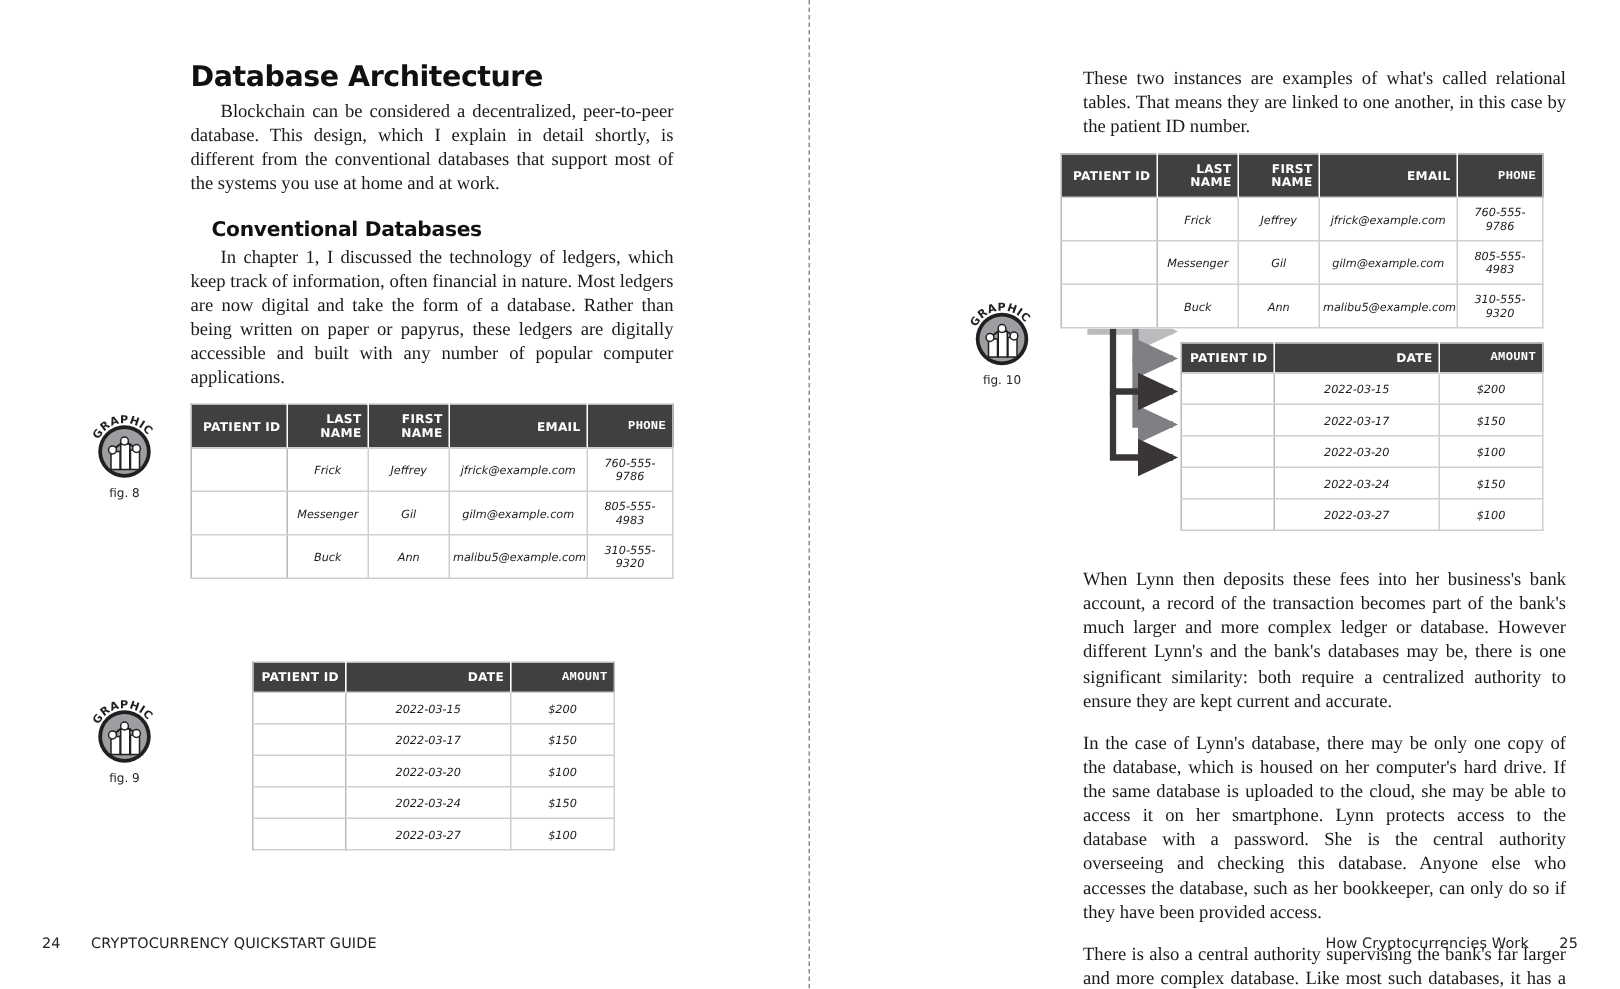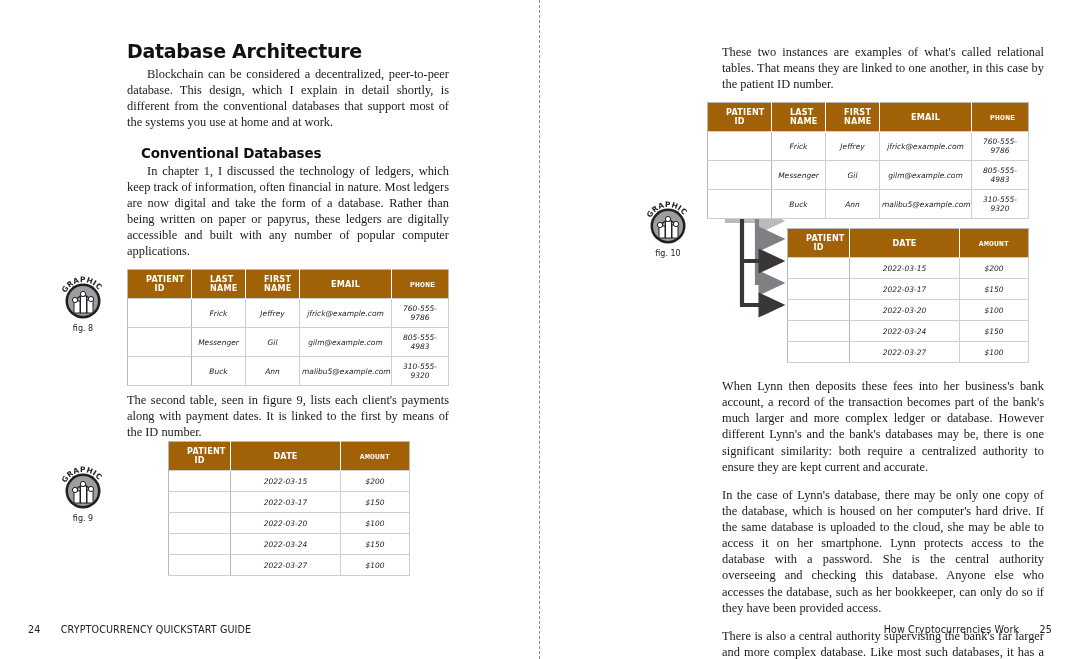--- a/index.html
+++ b/index.html
@@ -90,28 +90,28 @@
   }
 
   
   .db-table {
     border-collapse: collapse;
     table-layout: fixed;
     background: #fff;
     border: 1px solid #b9b9b9;
   }
   .db-table th {
-    background: #a16207;
+    background: #404040;
     color: #ffffff;
     font-family: "DejaVu Sans", sans-serif;
     font-weight: bold;
     font-size: 8.1px;
     letter-spacing: 0.2px;
-    text-align: center;
-    padding: 5px 18px;
+    text-align: right;
+    padding: 5px 4px;
     line-height: 1.12;
     border-right: 1px solid #ffffff;
     vertical-align: middle;
   }
   .db-table th:last-child { border-right: none; font-family: Liberation Mono, monospace; }
   .db-table td {
     font-family: "DejaVu Sans", sans-serif;
     font-size: 7.5px;
     text-align: center;
     padding: 5px 2px;
@@ -278,23 +278,20 @@
           <td class="id id-3">3</td>
           <td>Buck</td>
           <td>Ann</td>
           <td>malibu5@example.com</td>
           <td>310-555-9320</td>
         </tr>
       </tbody>
     </table>
 
 
-    <div style="position:absolute; left:127px; top:392px; width:322px;">
-      <p class="body">The second table, seen in figure 9, lists each client's payments along with payment dates. It is linked to the first by means of the ID number.</p>
-    </div>
 
     <div class="badge badge-fig9">
       <div class="disc">
         <svg width="46" height="46" viewBox="0 0 46 46">
           <circle cx="23" cy="25" r="17.5" fill="#231f20"></circle>
           <circle cx="23" cy="25" r="15" fill="#9c9ea1"></circle>
           <rect x="14" y="25" width="6" height="12" fill="#fff" stroke="#231f20" stroke-width="1"></rect>
           <rect x="20.5" y="20" width="6" height="17" fill="#fff" stroke="#231f20" stroke-width="1"></rect>
           <rect x="27" y="24" width="6" height="13" fill="#fff" stroke="#231f20" stroke-width="1"></rect>
           <polyline points="15,24 23,18 31,23" fill="none" stroke="#231f20" stroke-width="1.3"></polyline>

